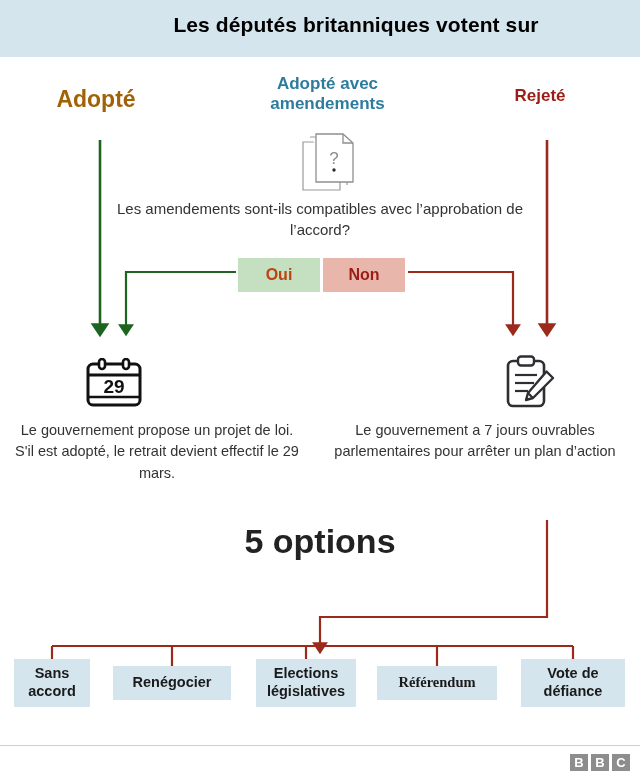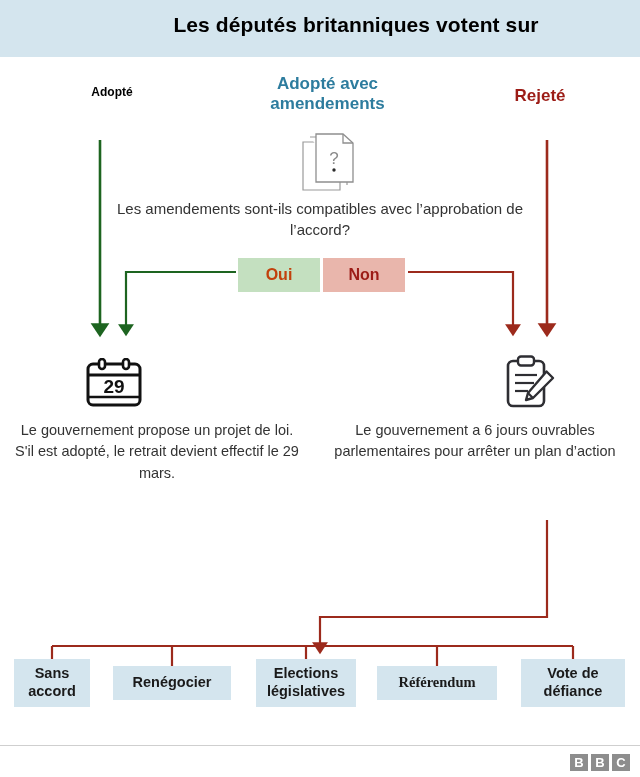--- a/index.html
+++ b/index.html
@@ -21,21 +21,21 @@
     display:flex; align-items:center; justify-content:center;
     font-size:21px; font-weight:bold; color:#000;
     letter-spacing:0.1px;
     padding-left:40px;
   }
 
   
   .col-head {
     position:absolute; text-align:center; font-weight:bold; line-height:1.16;
   }
-  #head-adopte { left:42px; top:86px; width:140px; font-size:12px; color:#000000; }
+  #head-adopte { left:26px; top:86px; width:140px; font-size:23px; color:#a16207; }
   #head-amend  { left:230px; top:74px; width:195px; font-size:17px; color:#2d7c9e; }
   #head-rejete { left:470px; top:86px; width:140px; font-size:17px; color:#9c1c16; }
 
   
   #wires { position:absolute; left:0; top:0; width:640px; height:777px; }
 
   
   .doc-icon { position:absolute; left:300px; top:132px; width:56px; height:62px; }
 
   
@@ -159,22 +159,23 @@
     <rect x="15" y="1.5" width="16" height="9" rx="3" ry="3" fill="#fff" stroke="#2e2e33" stroke-width="2.4"></rect>
     <line x1="12" y1="20" x2="34" y2="20" stroke="#2e2e33" stroke-width="2.2"></line>
     <line x1="12" y1="28" x2="31" y2="28" stroke="#2e2e33" stroke-width="2.2"></line>
     <line x1="12" y1="36" x2="25" y2="36" stroke="#2e2e33" stroke-width="2.2"></line>
     <path d="M43.5,16.5 L50,23 L30,43 L23,45 L25,38 Z" fill="#fff" stroke="#2e2e33" stroke-width="2.4" stroke-linejoin="round"></path>
     <path d="M25,38 L30,43" stroke="#2e2e33" stroke-width="2.2"></path>
     <path d="M24.5,44.5 L23,45 L23.6,43.4 Z" fill="#2e2e33"></path>
   </svg>
 
   <div class="caption" id="cap-left">Le gouvernement propose un projet de loi. S'il est adopté, le retrait devient effectif le 29 mars.</div>
-  <div class="caption" id="cap-right">Le gouvernement a 6 jours ouvrables parlementaires pour arrêter un plan d’action</div>
+  <div class="caption" id="cap-right">Le gouvernement a 7 jours ouvrables parlementaires pour arrêter un plan d’action</div>
 
+  <div class="options-title">5 options</div>
 
   <div class="opt-box" id="opt-0">Sans accord</div>
   <div class="opt-box" id="opt-1">Renégocier</div>
   <div class="opt-box" id="opt-2">Elections législatives</div>
   <div class="opt-box" id="opt-3">Référendum</div>
   <div class="opt-box" id="opt-4">Vote de défiance</div>
 
   <div class="footer-rule"></div>
   <div class="bbc-logo">
     <span>B</span>

